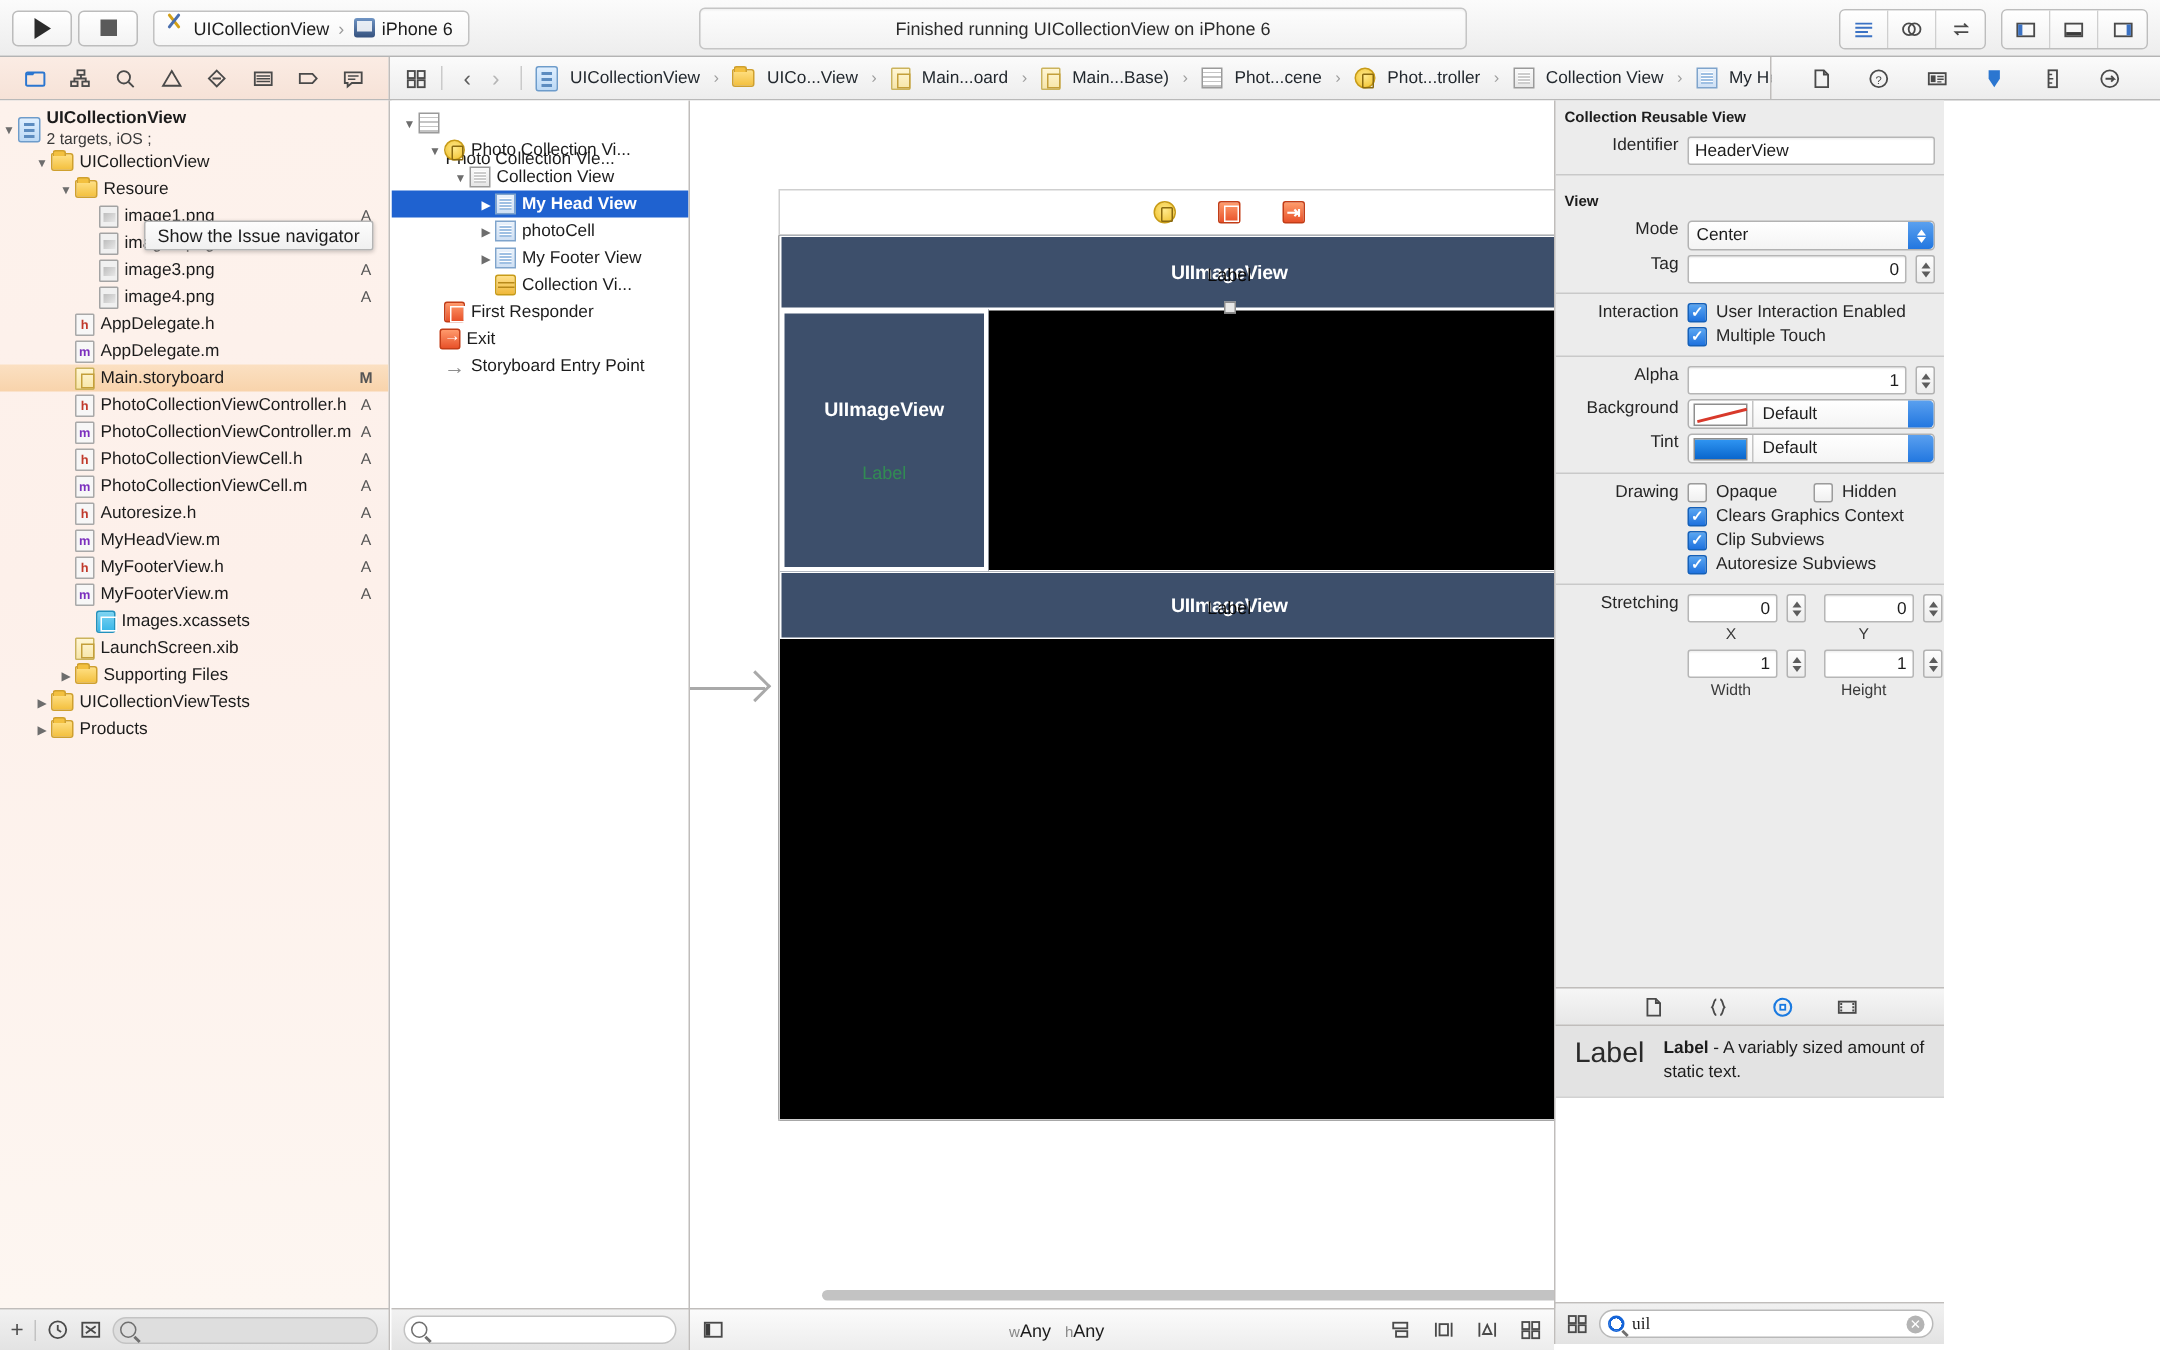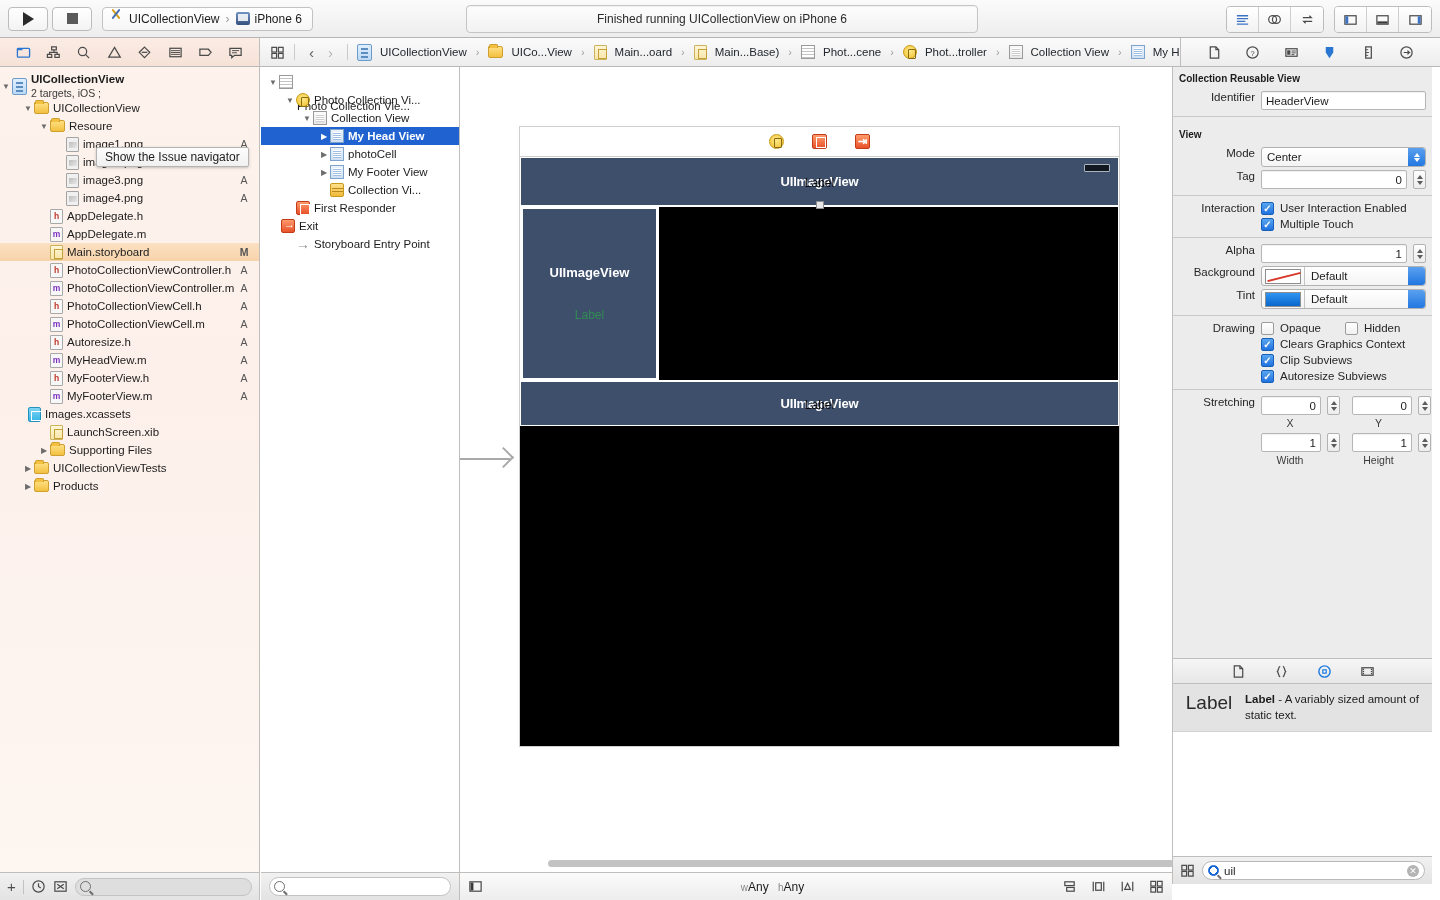--- a/index.html
+++ b/index.html
@@ -5,21 +5,21 @@
   * { box-sizing: border-box; margin: 0; padding: 0; }
   html, body {
     width: 1440px; height: 900px;
     font-family: "Liberation Sans", sans-serif;
     font-size: 11px;
     color: #1c1c1c;
     overflow: hidden;
     background: #ffffff;
     -webkit-font-smoothing: antialiased;
   }
-  #app { position: relative; width: 1432px; height: 900px; }
+  #app { position: relative; width: 1296px; height: 900px; }
 
   
   .toolbar {
     position: absolute; left: 0; top: 0; width: 1440px; height: 38px;
     background: linear-gradient(#fbfbfb, #ededed);
     border-bottom: 1px solid #b4b4b4;
     display: flex; align-items: center;
   }
   .tb-btn {
     background: linear-gradient(#ffffff,#f3f3f3);
@@ -419,23 +419,23 @@
     display:flex; align-items:center; padding-left:4px; gap:4px;
   }
   .bottom-canvas {
     position:absolute; left:460px; bottom:0; right:260px; height:28px;
     background: linear-gradient(#fbfbfb,#ededed); border-top:1px solid #c0bdbb;
     display:flex; align-items:center; padding:0 8px; justify-content:space-between;
   }
   .size-class { font-size:12px; }
   .size-class .sm { font-size:10px; color:#888; }
   .bottom-insp {
-    position:absolute; right:0; bottom:16px; width:260px; height:28px;
+    position:absolute; right:0; bottom:4px; width:260px; height:28px;
     background: linear-gradient(#f1f1f1,#e3e3e3); border-top:1px solid #c0bdbb;
-    border-left:1px solid #c0bdbb; display:flex; align-items:center; gap:7px; padding:12px 7px;
+    border-left:1px solid #c0bdbb; display:flex; align-items:center; gap:7px; padding:12px 7px;font-family:Liberation Serif, serif;
   }
   .search-round {
     flex:1; height:19px; border-radius:10px; background:#ffffff; border:1px solid #b9b9b9;
     display:flex; align-items:center; padding:0 5px; gap:5px; font-size:11.5px;
   }
   .mag {
     width:11px;height:11px;border:1.6px solid #6f6f6f;border-radius:50%;
     position:relative; flex:0 0 11px;
   }
   .mag::after{ content:""; position:absolute; right:-4px; bottom:-3px; width:5px;height:1.6px;
@@ -761,21 +761,21 @@
             <span class="fi fi-doc fi-h">h</span>
             <span class="nav-label">MyFooterView.h</span>
             <span class="nav-status">A</span>
           </div>
           <div class="nav-row" style="padding-left: 38px;">
             <span class="disc"></span>
             <span class="fi fi-doc fi-m">m</span>
             <span class="nav-label">MyFooterView.m</span>
             <span class="nav-status">A</span>
           </div>
-          <div class="nav-row" style="padding-left: 16px;">
+          <div class="nav-row" style="padding-left: 52px;">
             <span class="disc"></span>
             <span class="fi fi-xcassets"></span>
             <span class="nav-label">Images.xcassets</span>
             <span class="nav-status"></span>
           </div>
           <div class="nav-row" style="padding-left: 38px;">
             <span class="disc"></span>
             <span class="fi fi-doc fi-sb"></span>
             <span class="nav-label">LaunchScreen.xib</span>
             <span class="nav-status"></span>
@@ -838,21 +838,21 @@
         <div class="out-row" style="padding-left: 57px;">
           <span class="disc"></span>
           <span class="oi oi-cube"></span>
           <span>Collection Vi...</span>
         </div>
         <div class="out-row" style="padding-left: 23px;">
           <span class="disc"></span>
           <span class="oi oi-fr"></span>
           <span>First Responder</span>
         </div>
-        <div class="out-row" style="padding-left: 8px;">
+        <div class="out-row" style="padding-left: 20px;">
           <span class="disc"></span>
           <span class="oi oi-exit"></span>
           <span>Exit</span>
         </div>
         <div class="out-row" style="padding-left: 23px;">
           <span class="disc"></span>
           <span class="oi oi-arrow">→</span>
           <span>Storyboard Entry Point</span>
         </div>
       </div>

